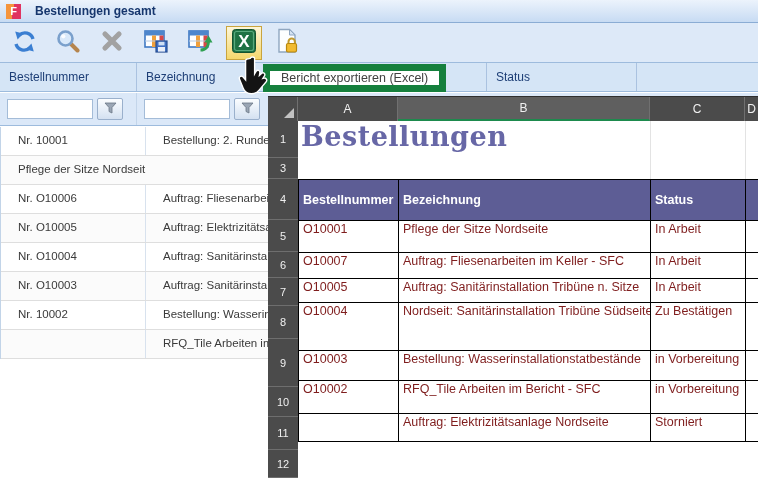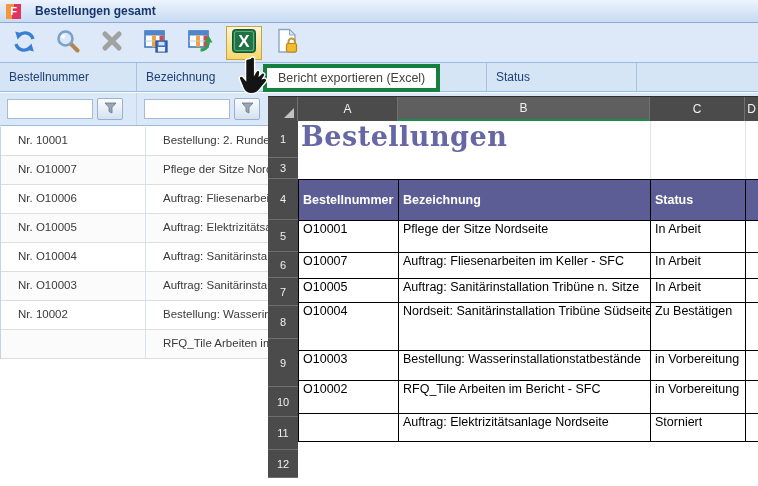--- a/index.html
+++ b/index.html
@@ -108,28 +108,28 @@
     color:#6767a6; letter-spacing:0.5px; white-space:nowrap;
   }
   .xl-gridline { position:absolute; top:0; width:1px; height:58px; background:#e3e3e3; }
 
   table.xl-table { border-collapse:collapse; table-layout:fixed; width:460px; font-size:12.5px; }
   .xl-table th {
     background:#5d5d95; color:#fff; font-weight:bold; text-align:left;
     border:1px solid #000; padding:2px 4px; vertical-align:middle; overflow:hidden; white-space:nowrap;
   }
   .xl-table td {
-    border:1px solid #000; padding:1px 4px; vertical-align:top; color:#000000;
+    border:1px solid #000; padding:1px 4px; vertical-align:top; color:#7f1d1d;
     overflow:hidden; white-space:nowrap;
   }
 
   
   .tooltip {
     position:absolute; left:263px; top:64px; height:28px; z-index:7;
-    background:#fff; border:4px solid #15803d; color:#424242; font-size:12.5px;
+    background:#fff; border:7px solid #15803d; color:#424242; font-size:12.5px;
     display:flex; align-items:center; padding:0 11px; white-space:nowrap; box-sizing:border-box;
   }
   .hand-cursor { position:absolute; left:237px; top:55px; z-index:10; }
 </style>
 </head>
 <body>
 
 <div class="titlebar">
   <div class="app-logo">F</div>
   <div class="titlebar-text">Bestellungen gesamt</div>
@@ -239,21 +239,20 @@
     </button>
   </div>
 </div>
 
 <div class="grid-rows">
   <div class="g-row">
     <div class="g-cell g-c1">Nr. 10001</div>
     <div class="g-cell g-c2">Bestellung: 2. Runde Flie</div>
   </div>
   <div class="g-row">
-    <div class="g-cell g-c1">Nr. O10007</div>
     <div class="g-cell g-c2">Pflege der Sitze Nordseit</div>
   </div>
   <div class="g-row">
     <div class="g-cell g-c1">Nr. O10006</div>
     <div class="g-cell g-c2">Auftrag: Fliesenarbeiten i</div>
   </div>
   <div class="g-row">
     <div class="g-cell g-c1">Nr. O10005</div>
     <div class="g-cell g-c2">Auftrag: Elektrizitätsanla</div>
   </div>

